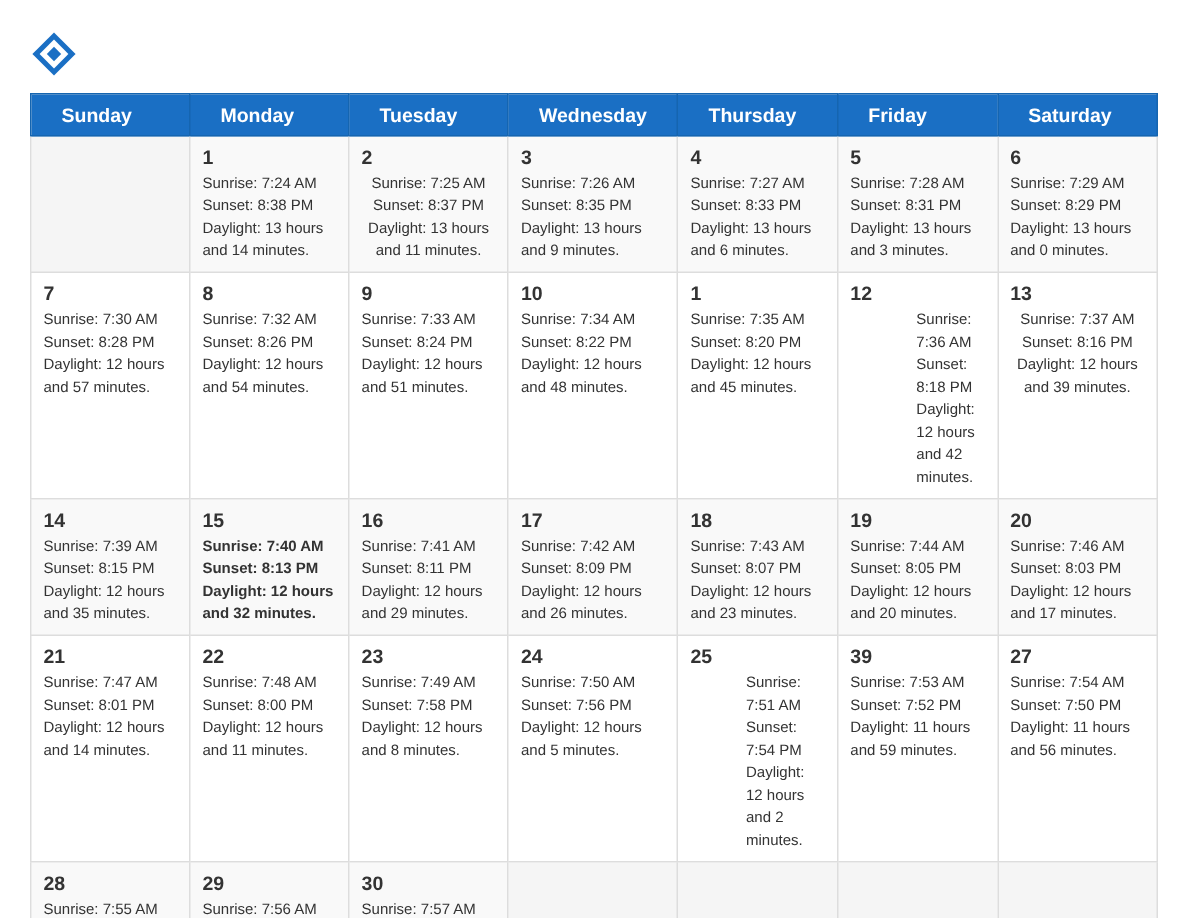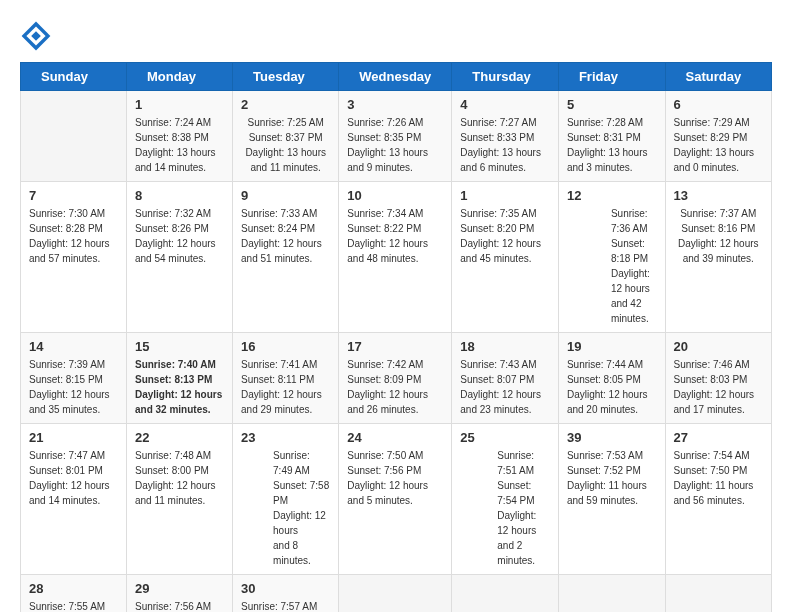--- a/index.html
+++ b/index.html
@@ -284,21 +284,21 @@
         </td>
         <td>
           <span class="day-number">22</span>
           <div class="day-info" style="white-space: pre-line;">Sunrise: 7:48 AM
 Sunset: 8:00 PM
 Daylight: 12 hours
 and 11 minutes.</div>
         </td>
         <td>
           <span class="day-number">23</span>
-          <div class="day-info" style="white-space: pre-line; margin-left: 32px;">Sunrise: 7:49 AM
+          <div class="day-info" style="white-space: pre-line;">Sunrise: 7:49 AM
 Sunset: 7:58 PM
 Daylight: 12 hours
 and 8 minutes.</div>
         </td>
         <td>
           <span class="day-number">24</span>
           <div class="day-info" style="white-space: pre-line;">Sunrise: 7:50 AM
 Sunset: 7:56 PM
 Daylight: 12 hours
 and 5 minutes.</div>

